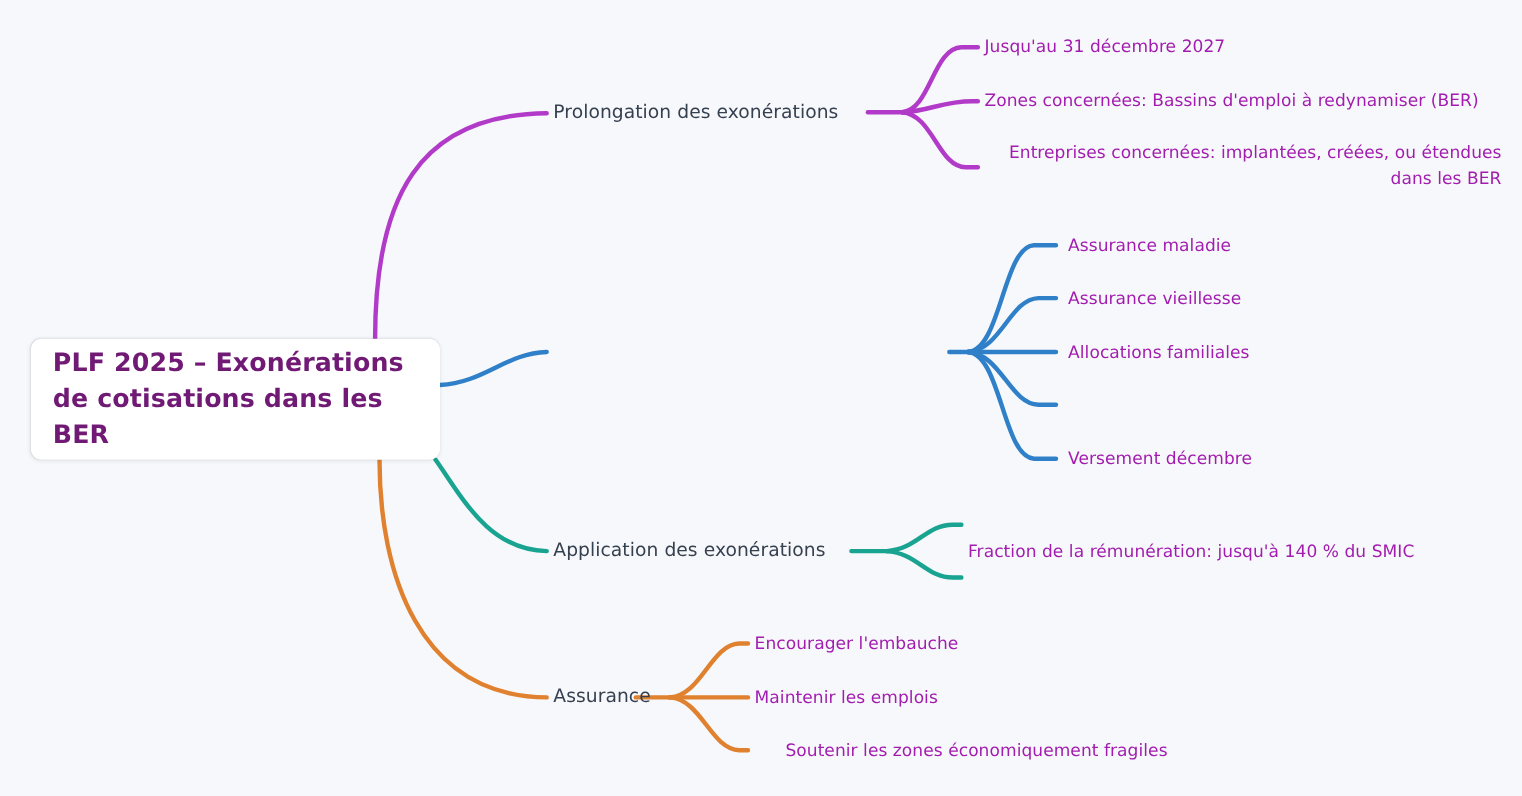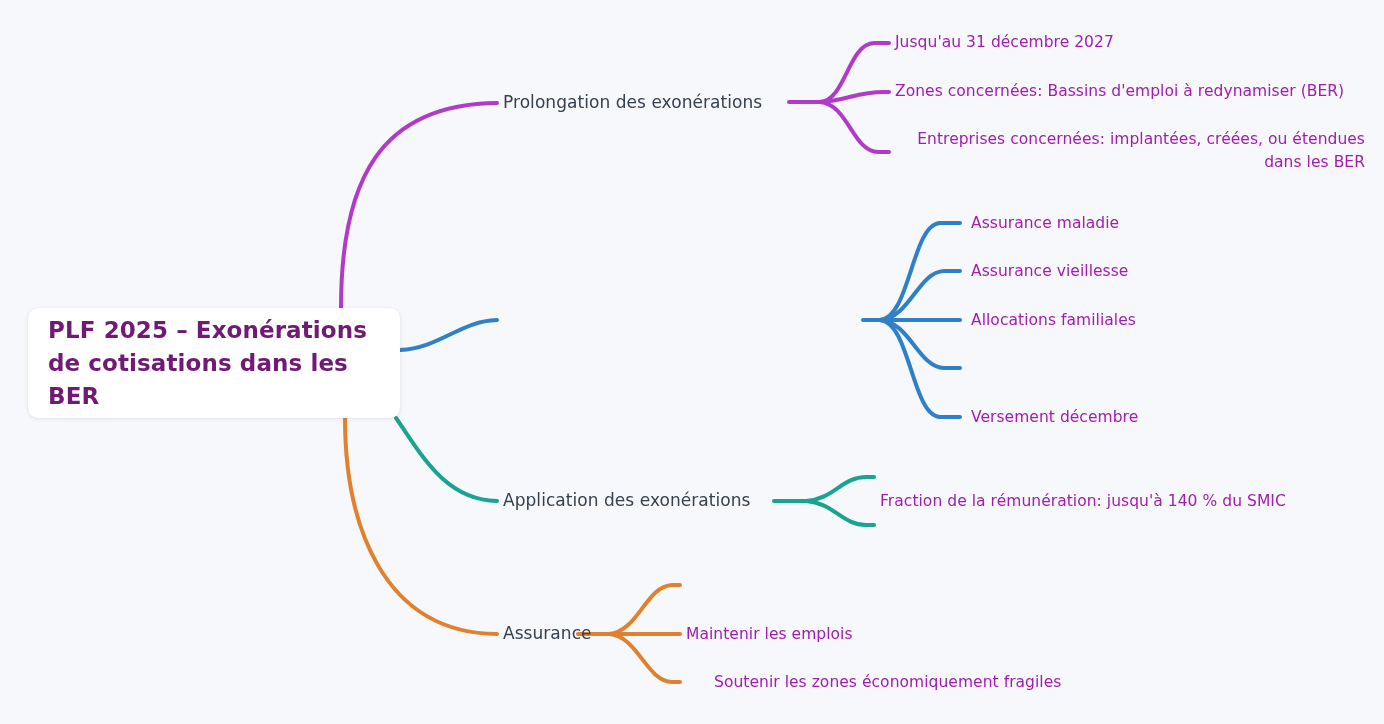--- a/index.html
+++ b/index.html
@@ -122,16 +122,17 @@
 
   <div class="leaf-label nowrap" style="left:971px; top:212px;">Assurance maladie</div>
   <div class="leaf-label nowrap" style="left:971px; top:260px;">Assurance vieillesse</div>
   <div class="leaf-label nowrap" style="left:971px; top:309px;">Allocations familiales</div>
   <div class="leaf-label nowrap" style="left:971px; top:406px;">Versement décembre</div>
 
   <div class="node-label" style="left:503px; top:489px;">Application des exonérations</div>
   <div class="leaf-label nowrap" style="left:880px; top:466px;margin-top:24px;">Fraction de la rémunération: jusqu'à 140 % du SMIC</div>
 
   <div class="node-label" style="left:503px; top:622px;">Assurance</div>
+  <div class="leaf-label nowrap" style="left:686px; top:574px;">Encourager l'embauche</div>
   <div class="leaf-label nowrap" style="left:686px; top:623px;">Maintenir les emplois</div>
   <div class="leaf-label nowrap" style="left:686px; top:671px;margin-left:28px;">Soutenir les zones économiquement fragiles</div>
 
 </div>
 
 </body></html>

